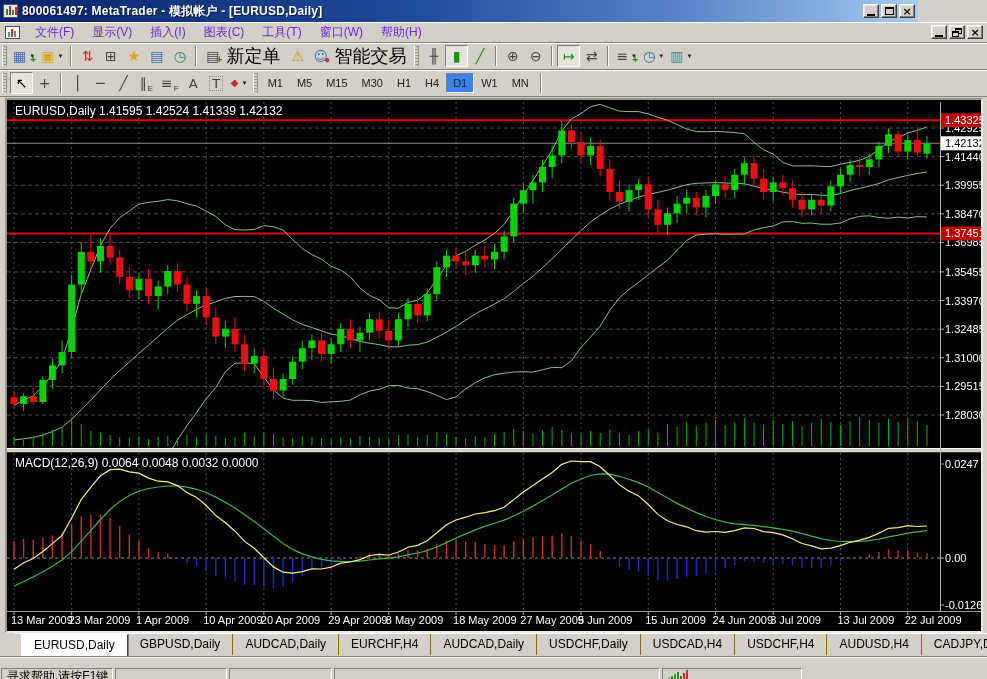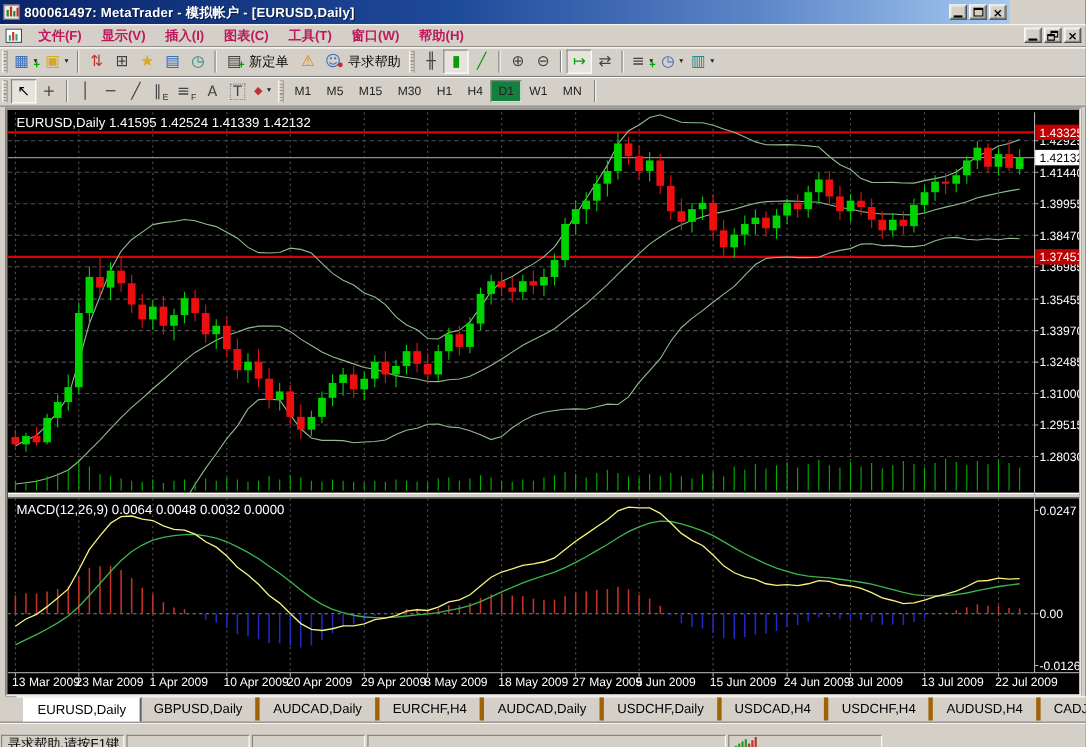--- a/index.html
+++ b/index.html
@@ -36,57 +36,57 @@
 
   
   #menubar { left:0; top:22px; width:987px; height:21px; background:#D4D0C8;
     border-bottom:1px solid #808080; box-shadow:0 1px 0 #ffffff inset; display:flex; align-items:center; padding:0 2px; }
   #child-icon { width:15px; height:13px; background:#fff; border:1px solid #446;
     margin:0 6px 0 3px; position:relative; }
   #child-icon i { position:absolute; bottom:1px; width:2px; background:#3a6; }
   #child-icon i:nth-child(1){ left:2px; height:5px; }
   #child-icon i:nth-child(2){ left:5px; height:8px; background:#c33; }
   #child-icon i:nth-child(3){ left:8px; height:6px; }
-  .menu-item { font-size:12px; color:#be185d; padding:2px 9px; white-space:nowrap;font-weight:bold; }
+  .menu-item { font-size:12px; color:#6d28d9; padding:2px 9px; white-space:nowrap; }
   #menubar .winbtns { padding-right:2px; }
 
   
   .toolbar { left:0; width:987px; height:27px; background:#D4D0C8; display:flex; align-items:center;
     border-bottom:1px solid #808080; box-shadow:0 1px 0 #fff inset; }
   #toolbar1 { top:43px; } #toolbar2 { top:70px; }
   .tgrip { width:5px; height:20px; margin:0 3px 0 2px;
     background:repeating-linear-gradient(180deg,#9a9689 0 1px,transparent 1px 3px);
     border-left:1px solid #fff; border-right:1px solid #9a9689; }
   .tsep { width:0; height:20px; border-left:1px solid #808080; border-right:1px solid #fff; margin:0 4px; }
   .tbtn { height:22px; min-width:23px; padding:0 2px; display:flex; align-items:center; justify-content:center;
     position:relative; border:1px solid transparent; color:#333; }
   .tbtn.pressed { border-color:#808080 #fff #fff #808080; background:#e6e3dc; }
   .tbtn .g { font-size:14px; line-height:1; font-family:"DejaVu Sans",sans-serif; }
   .tbtn .plus { position:absolute; right:1px; bottom:1px; color:#00a000; font-weight:bold; font-size:10px; line-height:1; }
   .tbtn .dd { font-size:6px; margin-left:3px; color:#222; }
   .tbtn .sub { font-size:8px; color:#333; margin-left:1px; align-self:flex-end; }
-  .tlabel { font-size:12px; color:#000; margin:0 6px 0 2px; white-space:nowrap; }
+  .tlabel { font-size:18px; color:#000; margin:0 6px 0 2px; white-space:nowrap; }
   .c-blue { color:#3a6ebb; } .c-green { color:#0a9a0a; } .c-red { color:#c03030; }
   .c-gold { color:#d8a820; } .c-teal { color:#2a8a8a; } .c-dark { color:#444; }
   .c-orange { color:#e08a00; }
   .tfbtn { height:20px; padding:0 6px; font-size:11px; color:#222; display:flex; align-items:center;
     border:1px solid transparent; }
-  .tfbtn.pressed { border-color:#808080 #fff #fff #808080; background:#15803d; }
+  .tfbtn.pressed { border-color:#808080 #fff #fff #808080; background:#3b82f6; }
 
   
   #chart-window { left:5px; top:98px; width:978px; height:535px;
     border:2px inset #ece9e2; background:#000; }
   #chart-client { position:relative; width:974px; height:531px; background:#000; }
   #chart-client svg { position:absolute; left:0; top:0; }
 
   
   #tabbar { left:0; top:633px; width:987px; height:23px; background:#D4D0C8;
     display:flex; align-items:flex-end; padding:2px 2px 0 6px; border-top:1px solid #fff;margin-left:15px; }
   .tab { font-size:12px; color:#000; padding:3px 12px 4px 12px; white-space:nowrap; position:relative; }
-  .tab.inactive { border-left:4px solid #a16207; margin-bottom:1px; }
+  .tab.inactive { border-left:1px solid #a16207; margin-bottom:1px; }
   .tab.inactive:nth-child(2) { border-left:none; }
   .tab.active { background:#fff; border:1px solid; border-color:#fff #404040 #fff #fff; border-bottom:none;
     box-shadow:1px 0 0 #808080; z-index:2; }
 
   
   #statusbar { left:0; top:656px; width:987px; height:39px; background:#D4D0C8;
     border-top:1px solid #808080; box-shadow:0 1px 0 #fff inset; display:flex; align-items:center; font-size:12px; }
   .spanel { height:17px; margin:0 1px; border:1px solid; border-color:#808080 #fff #fff #808080;
     display:flex; align-items:center; padding:0 5px; white-space:nowrap; }
   #sp-help { width:112px; } #sp-profile { width:163px; font-family:"Liberation Mono",monospace; font-size:12px; }
@@ -185,21 +185,21 @@
     <span class="plus">+</span>
   </div>
   <span class="tlabel">新定单</span>
   <div class="tbtn">
     <span class="g c-orange">⚠</span>
   </div>
   <div class="tbtn">
     <span class="g c-blue">☺</span>
     <span class="plus" style="color:#c03030">●</span>
   </div>
-  <span class="tlabel">寻求帮助</span>
+  <span class="tlabel">智能交易</span>
   <div class="tgrip"></div>
   <div class="tbtn">
     <span class="g c-dark">╫</span>
   </div>
   <div class="tbtn pressed">
     <span class="g c-green">▮</span>
   </div>
   <div class="tbtn">
     <span class="g c-green">╱</span>
   </div>

